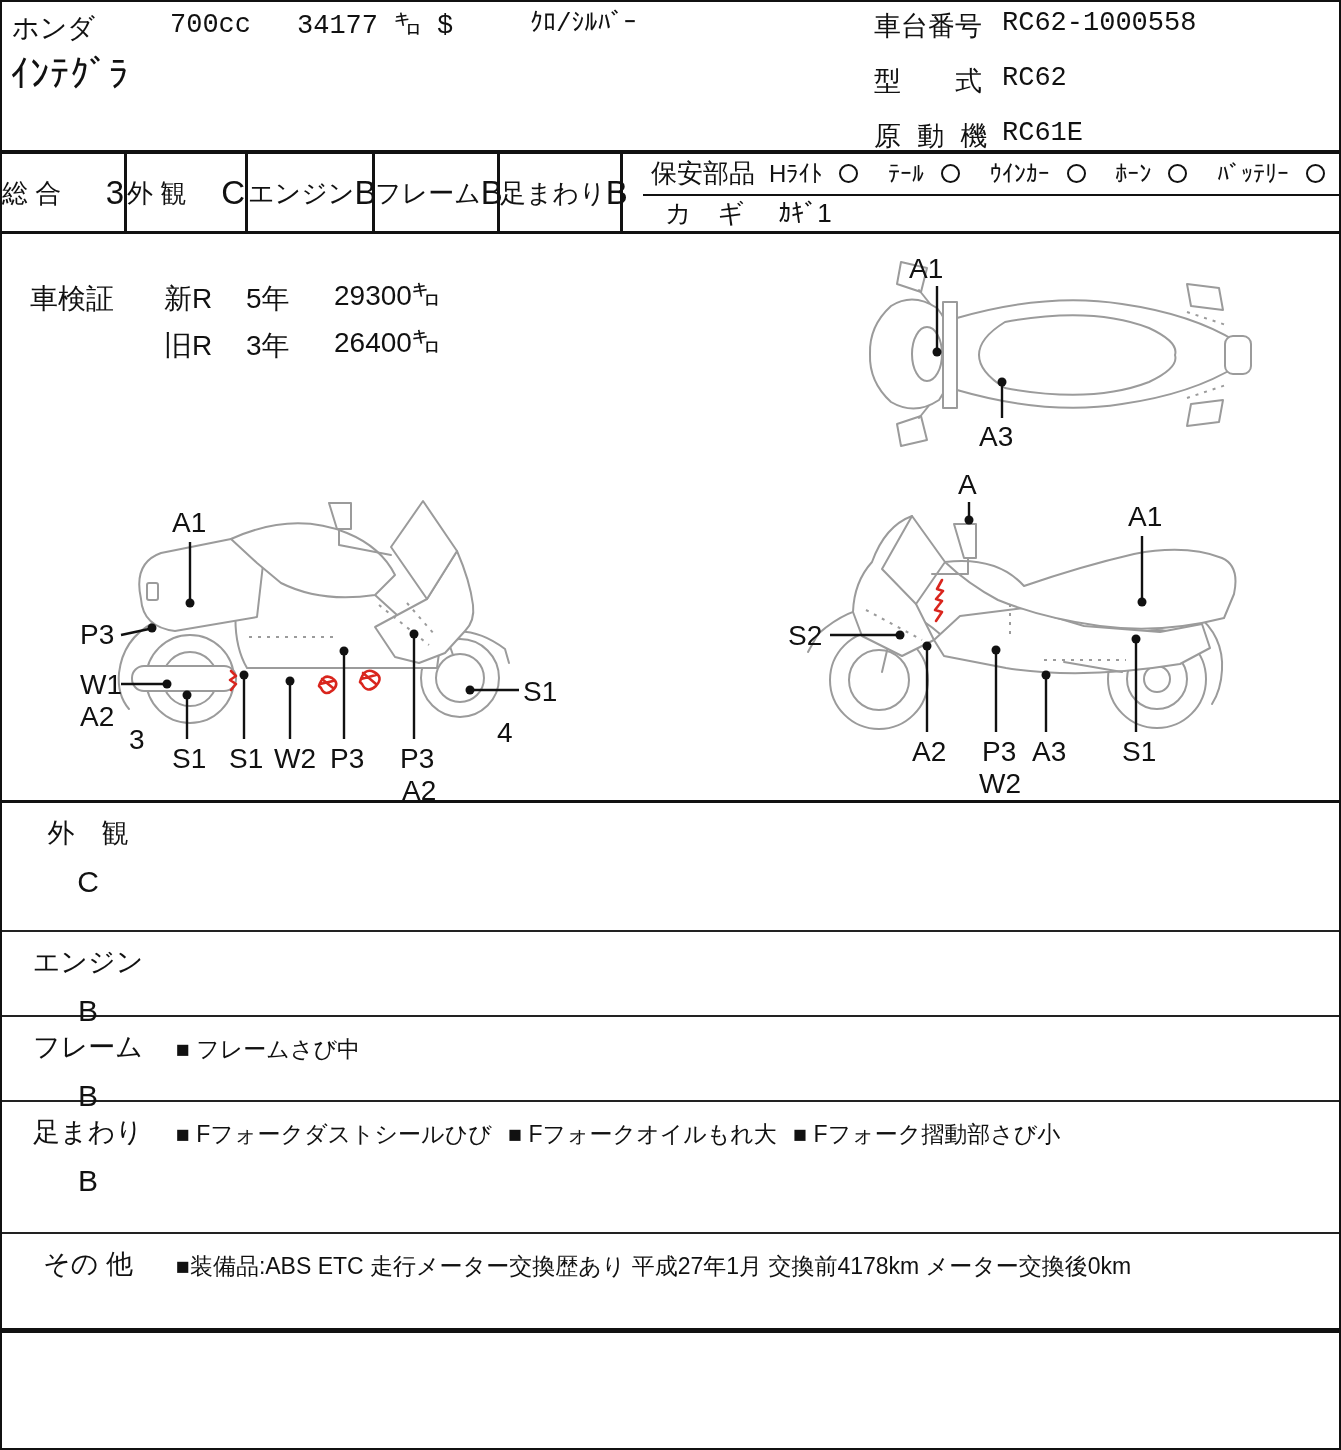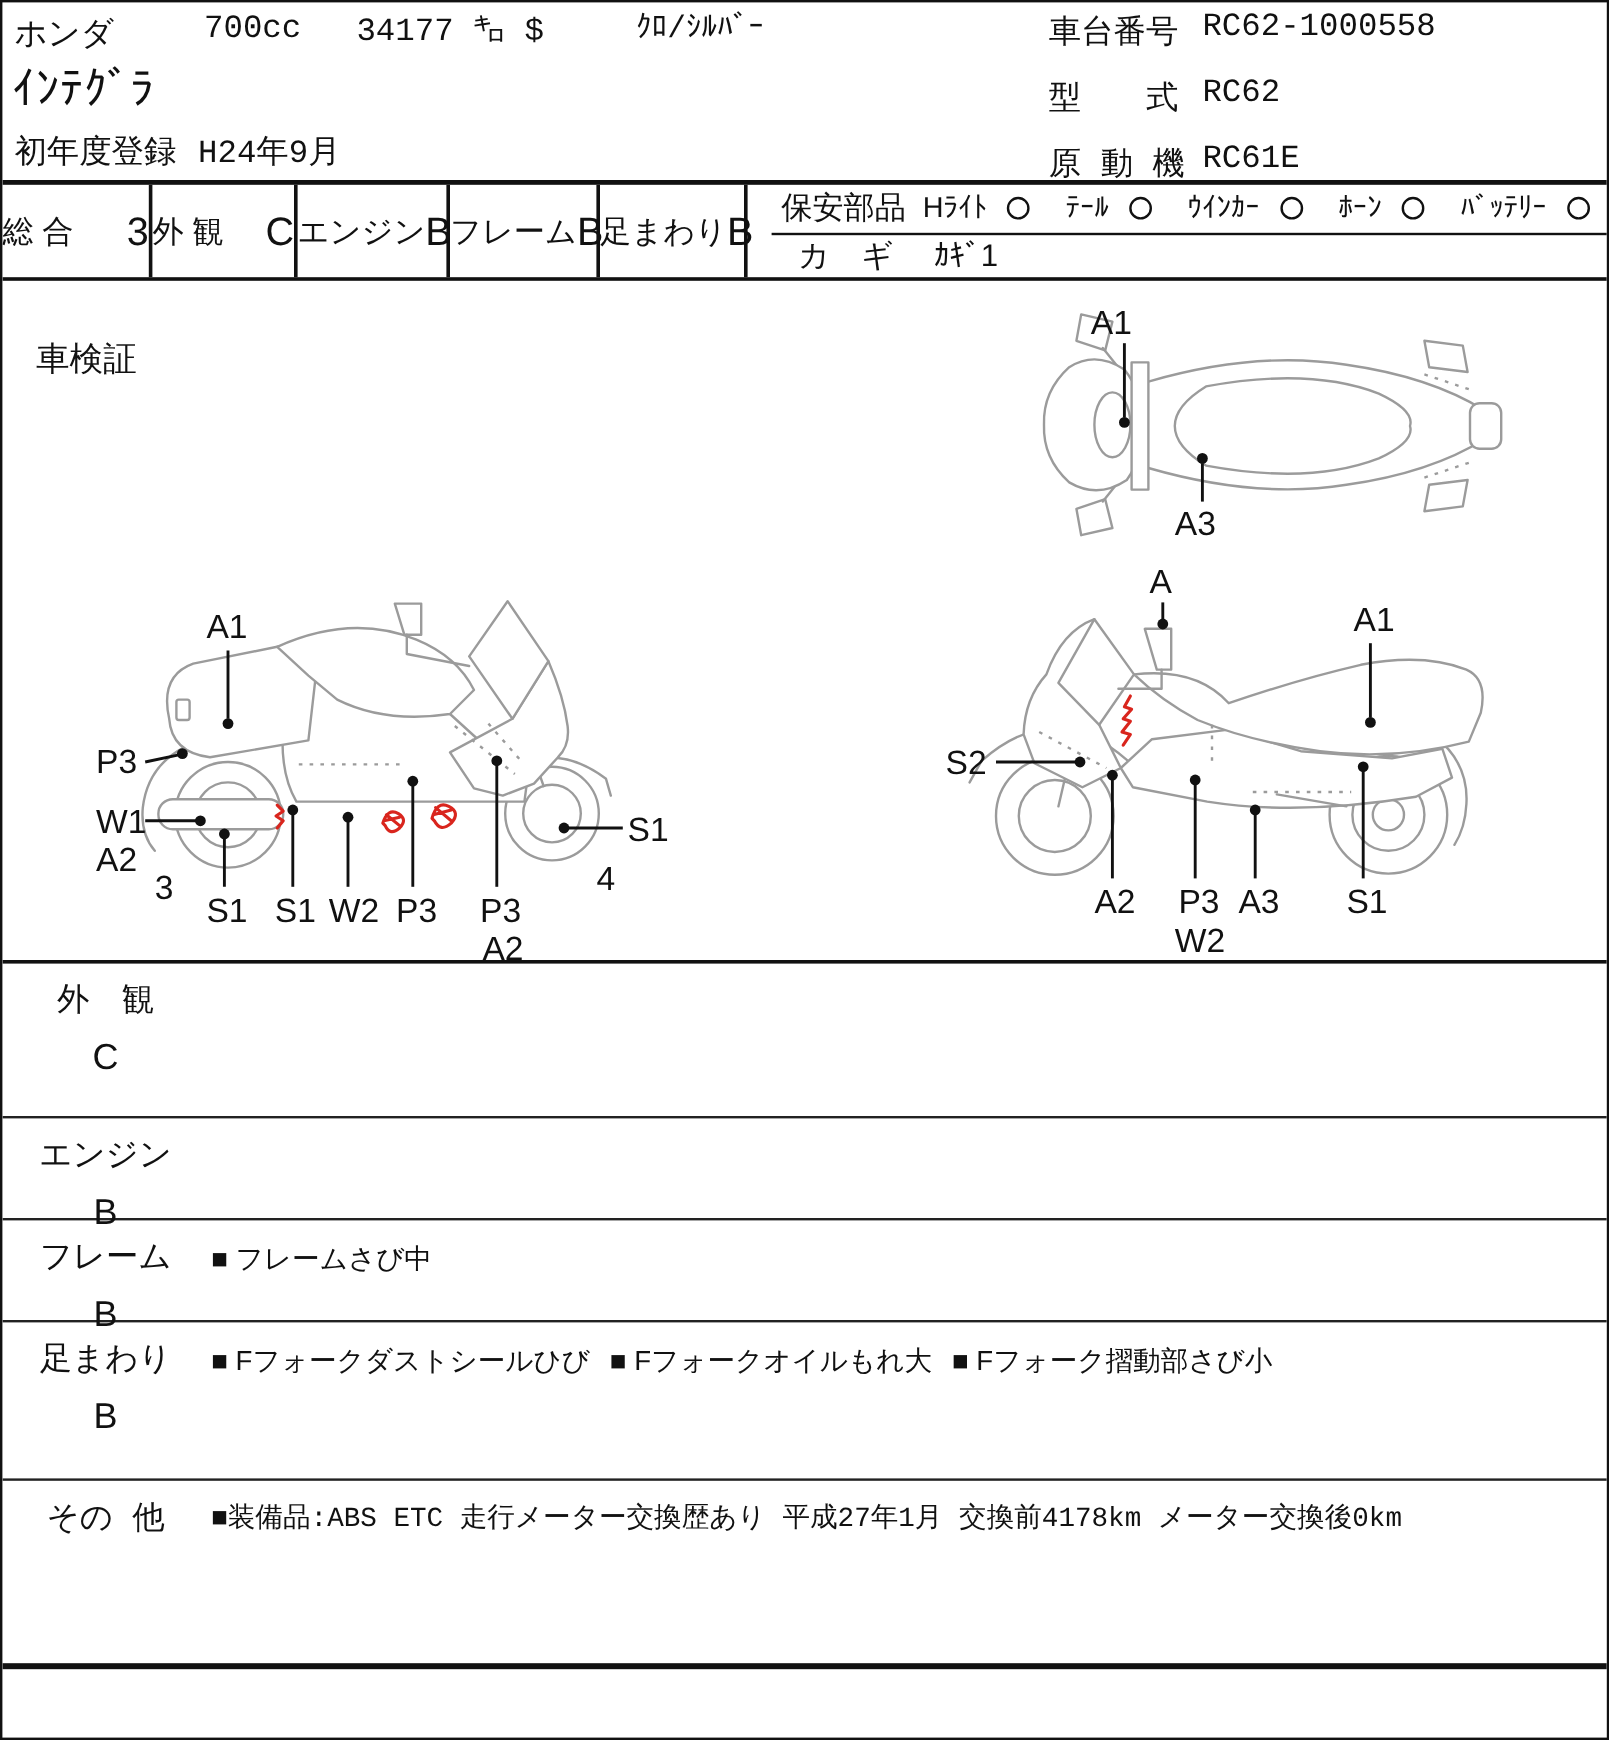--- a/index.html
+++ b/index.html
@@ -46,21 +46,21 @@
   .ow { fill:#fff; stroke:#9b9b9b; stroke-width:2; stroke-linejoin:round; }
   .dt { fill:none; stroke:#9b9b9b; stroke-width:2; stroke-dasharray:3 6; }
   .red{ fill:none; stroke:#d9251d; stroke-width:2.6; stroke-linejoin:round; stroke-linecap:round; }
   .ln { stroke:#111; stroke-width:2.4; }
   .dot{ fill:#111; }
   .lbl{ font-size:28px; fill:#111; font-family:"Liberation Sans","DejaVu Sans",sans-serif; }
 
   
   .cond { display:flex; border-top:2px solid #222; }
   .cond.first { border-top:3px solid #111; }
-  .c-ext{ height:130px; } .c-eng{ height:85px; } .c-frm{ height:85px; } .c-leg{ height:132px; } .c-oth{ height:154px;font-family:Liberation Mono, monospace; }
+  .c-ext{ height:130px; } .c-eng{ height:85px; } .c-frm{ height:85px; } .c-leg{ height:132px; } .c-oth{ height:96px; }
   .c-left { width:172px; display:flex; flex-direction:column; align-items:center; padding-top:12px; }
   .c-left .clab { font-size:27px; white-space:pre; }
   .c-left .cgrade { font-size:30px; margin-top:14px; }
   .c-notes { flex:1; padding:12px 6px 0 2px; line-height:40px; }
   .c-notes span { display:inline-block; font-size:23px; margin-right:12px; white-space:nowrap; }
   .empty-row { border-top:5px solid #111; flex:1; height:86px; }
 </style>
 </head>
 <body>
 
@@ -69,24 +69,20 @@
   <div class="top-info">
     <div class="ti maker">ホンダ</div>
     <div class="ti cc">700cc</div>
     <div class="ti mileage-row">
       <span>34177</span>
       <span>㌔</span>
       <span>$</span>
     </div>
     <div class="ti color">ｸﾛ/ｼﾙﾊﾞｰ</div>
     <div class="ti model">ｲﾝﾃｸﾞﾗ</div>
-    <div class="ti firstreg">
-      <span>初年度登録</span>
-      <span>H24年9月</span>
-    </div>
     <div class="idcol">
       <div class="idrow">
         <span class="lab">車台番号</span>
         <span>RC62-1000558</span>
       </div>
       <div class="idrow">
         <span class="lab">型　　式</span>
         <span>RC62</span>
       </div>
       <div class="idrow">
@@ -146,20 +142,32 @@
       <div class="safety-row2">
         <span>カ　ギ</span>
         <span>ｶｷﾞ1</span>
       </div>
     </div>
   </div>
 
   <div class="diagram-area">
 
     <div class="shaken-label">車検証</div>
+    <div class="shaken-rows">
+      <div class="shaken-row">
+        <span>新R</span>
+        <span>5年</span>
+        <span>29300㌔</span>
+      </div>
+      <div class="shaken-row">
+        <span>旧R</span>
+        <span>3年</span>
+        <span>26400㌔</span>
+      </div>
+    </div>
 
     <svg style="left:855px; top:14px;" width="400" height="218" viewBox="0 0 400 218">
       <g>
         <path class="ow" d="M44,14 L70,20 L64,44 L40,36 Z"></path>
         <path class="o" d="M62,42 L86,72"></path>
         <path class="ow" d="M44,198 L70,192 L64,168 L40,176 Z"></path>
         <path class="o" d="M62,170 L86,140"></path>
         <path class="ow" d="M330,36 L362,40 L366,62 L334,58 Z"></path>
         <path class="ow" d="M330,178 L362,174 L366,152 L334,156 Z"></path>
         <path class="ow" d="M100,70 Q190,44 265,56 Q335,66 380,94 Q392,106 380,118 Q335,146 265,156 Q190,168 100,142 Q76,126 76,106 Q76,86 100,70 Z"></path>

